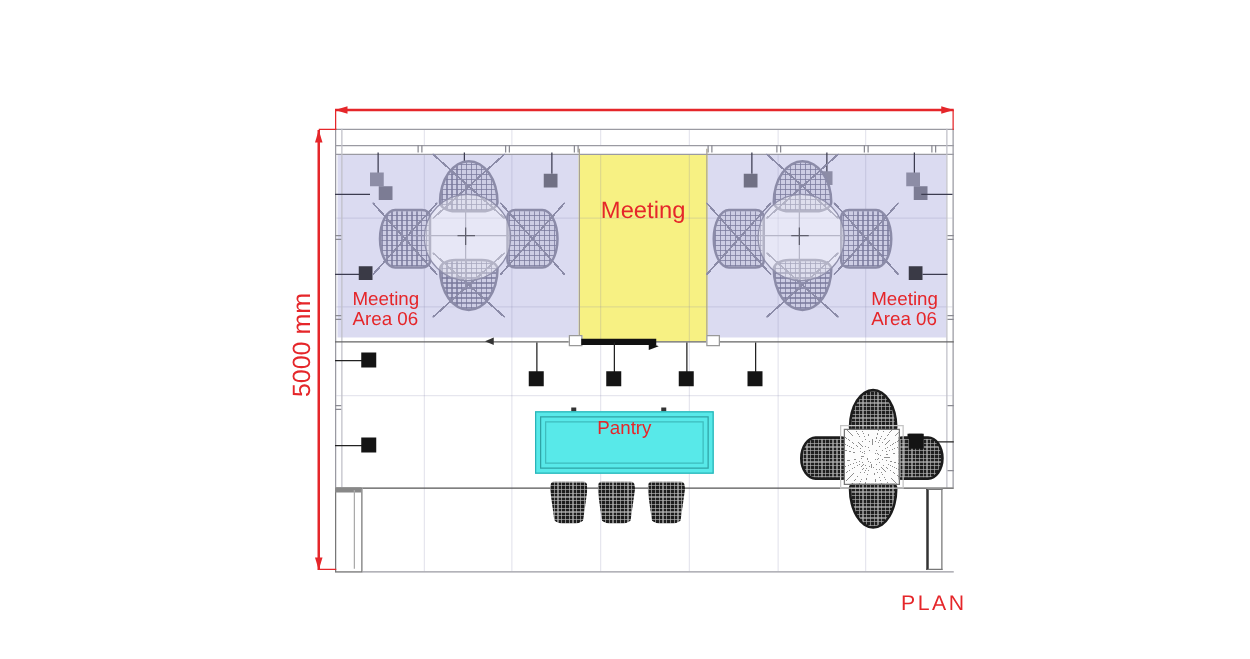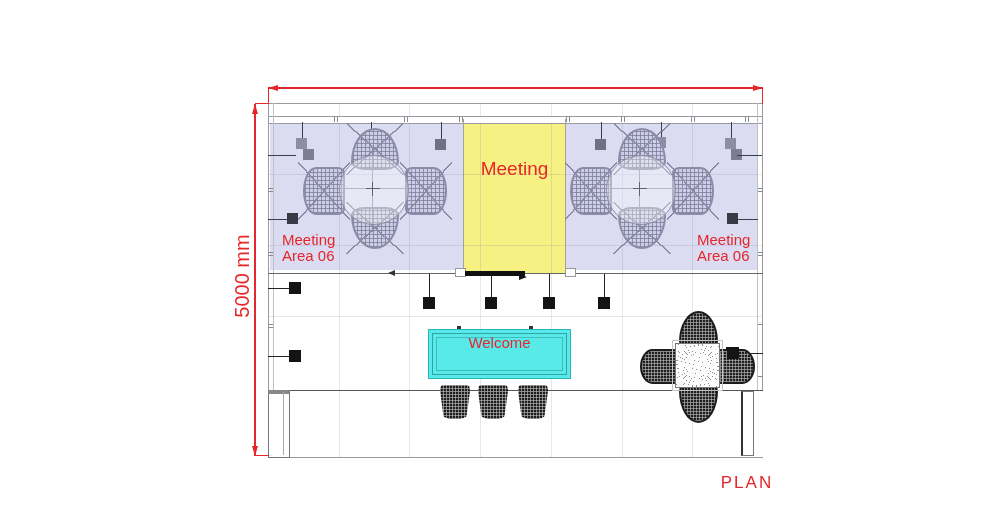--- a/index.html
+++ b/index.html
@@ -196,21 +196,21 @@
   <div class="rtable" style="left:606px;top:155px;"></div>
   <div class="gline" style="left:633px;top:188px;width:14px;height:1px;background:#60606e;"></div>
   <div class="gline" style="left:639px;top:182px;width:1px;height:14px;background:#60606e;"></div>
 
   <div class="sq" style="left:457px;top:326px;width:4px;height:4px;background:#333;"></div>
   <div class="sq" style="left:529px;top:326px;width:4px;height:4px;background:#333;"></div>
   <div class="counter" style="left: 428px; top: 329px; width: 141px; height: 48px; background-color: rgb(88, 233, 233);">
     <div class="in1"></div>
     <div class="in2"></div>
     <div class="counter-label">
-      <div>Welcome</div>
+      <div>Pantry</div>
     </div>
   </div>
   <div class="stool" style="left:440px;top:385px;"></div>
   <div class="stool" style="left:478px;top:385px;"></div>
   <div class="stool" style="left:518px;top:385px;"></div>
 
   <div class="dchair back-top" style="left:679px;top:311px;width:35px;height:34px;"></div>
   <div class="dchair back-bottom" style="left:679px;top:383px;width:35px;height:36px;"></div>
   <div class="dchair back-left" style="left:640px;top:349px;width:36px;height:31px;"></div>
   <div class="dchair back-right" style="left:715px;top:349px;width:36px;height:31px;"></div>

